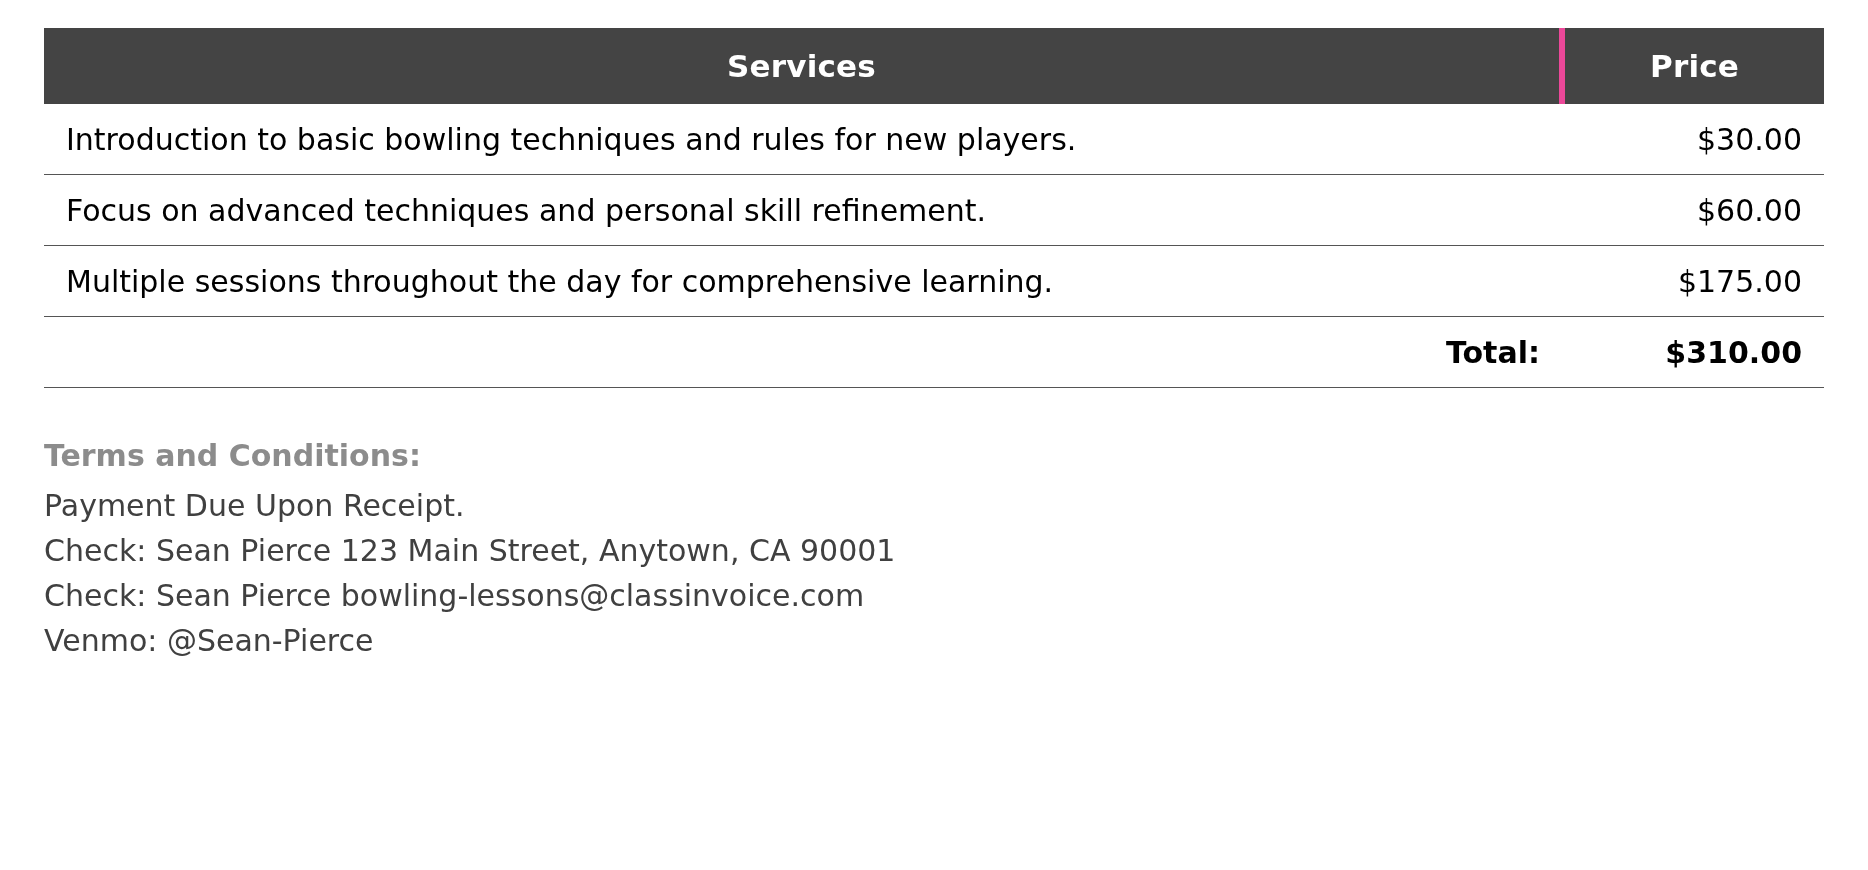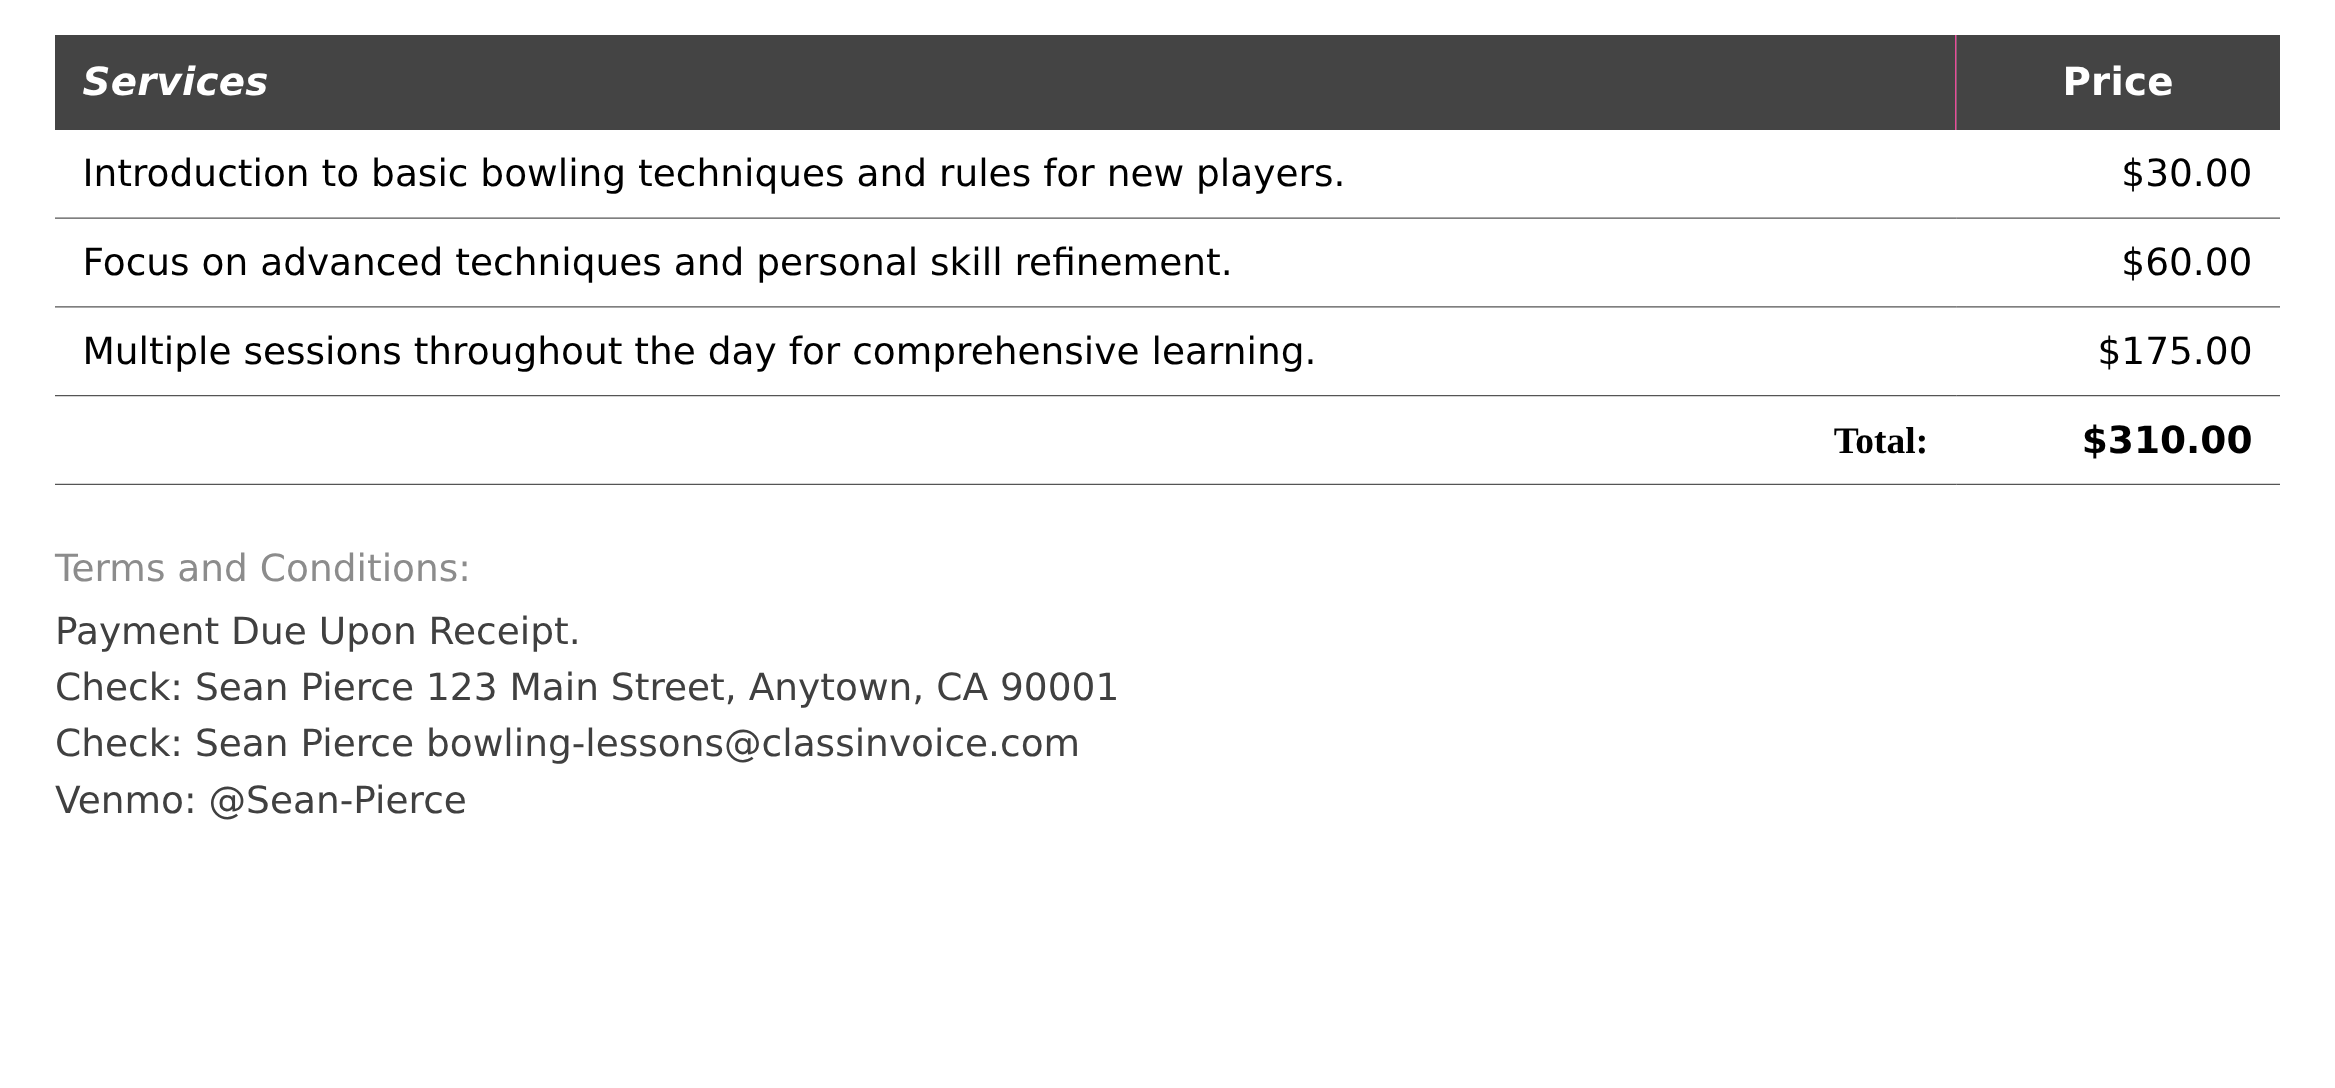--- a/index.html
+++ b/index.html
@@ -27,23 +27,22 @@
   }
   table.invoice-table thead th {
     background: #444444;
     color: #ffffff;
     font-size: 31px;
     font-weight: bold;
     padding: 20px 22px;
     letter-spacing: 0.2px;
   }
   th.services-head {
-    text-align: left;
-    border-right: 1px solid #ec4899;
-    font-style: italic;
+    text-align: center;
+    border-right: 6px solid #ec4899;
   }
   th.price-head {
     text-align: center;
     width: 215px;
   }
   table.invoice-table tbody td {
     font-size: 30px;
     padding: 18px 22px 17px 22px;
     border-bottom: 1.5px solid #555555;
     vertical-align: middle;
@@ -56,34 +55,34 @@
     white-space: nowrap;
   }
   tr.total-row td {
     border-bottom: none;
     font-weight: bold;
     padding-top: 22px;
   }
   td.total-label {
     text-align: right;
     font-size: 31px;
-    font-family: Liberation Serif, serif;
   }
   td.total-value {
     text-align: right;
     font-size: 31px;
   }
   .terms-block {
     margin-top: 50px;
     padding-left: 0px;
   }
   .terms-title {
     font-size: 30px;
     color: #8c8c8c;
     margin-bottom: 10px;
+    font-weight: bold;
   }
   .terms-line {
     font-size: 30px;
     color: #404040;
     line-height: 1.5;
   }
 </style>
 </head>
 <body>
 

